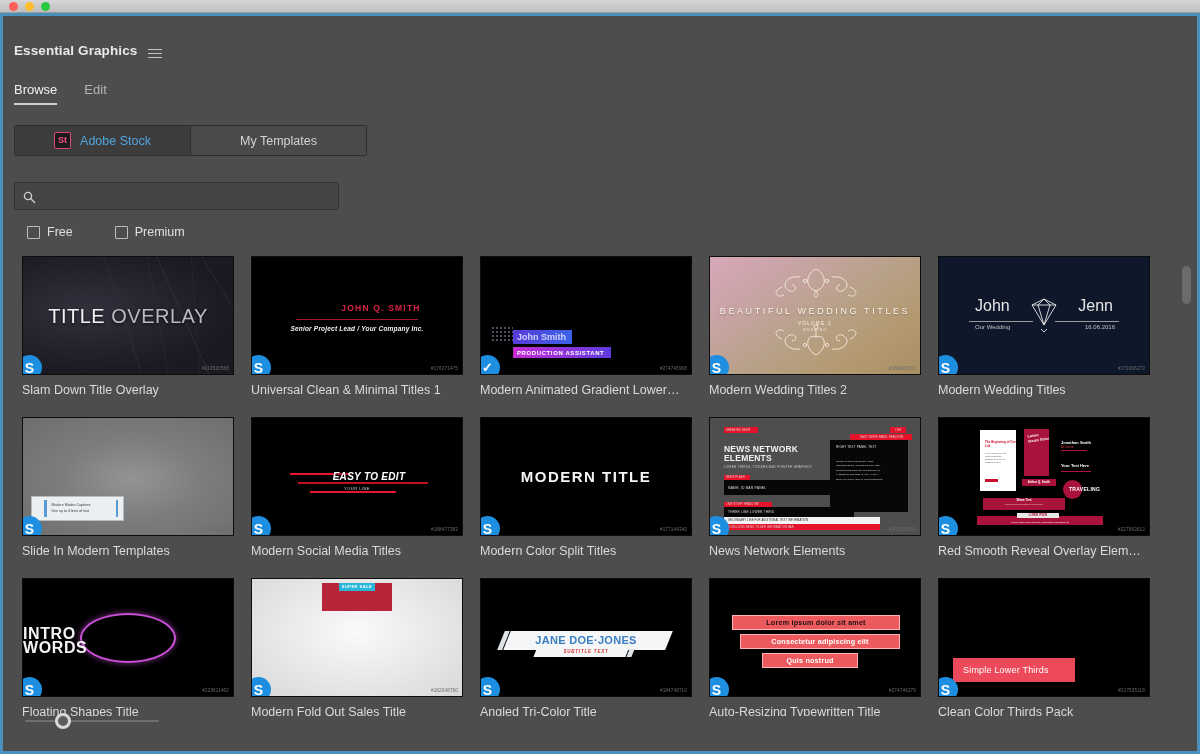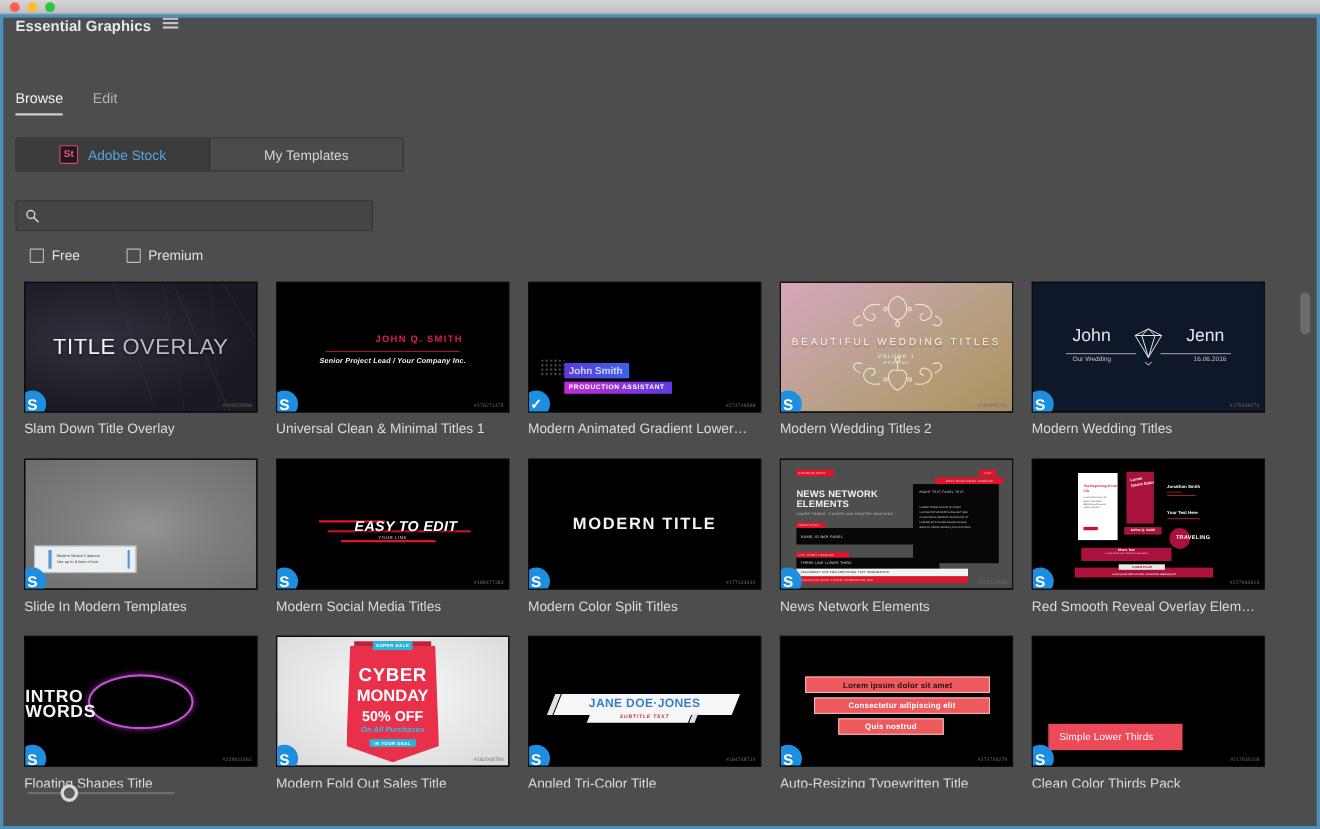--- a/index.html
+++ b/index.html
@@ -38,21 +38,21 @@
     position: relative;
     width: 100%; height: 100%;
     background: #4d4d4d;
     overflow: hidden;
   }
 
   
   .panel-header {
     position: absolute; left: 0; top: 0;
     width: 100%; height: 42px;
-    display: flex; align-items: flex-start;
+    display: flex; align-items: flex-end;
     padding-left: 11px; gap: 11px;
   }
   .panel-title {
     font-size: 13.5px; color: #e8e8e8; font-weight: 700;
     letter-spacing: 0.1px;
   }
   .hamburger-icon {
     display: inline-flex; flex-direction: column; justify-content: center;
     gap: 2.5px; width: 14px; cursor: pointer;
   }
@@ -267,21 +267,21 @@
   .art-slide .cap .lines { margin-left: 5px; }
   .art-slide .cap .lines div { font-size: 3.6px; color: #3a3a3a; line-height: 5.5px; }
 
   
   .art-social { background: #000; }
   .art-social .r1 { position: absolute; left: 38px; top: 55px; width: 60px; height: 2px; background: #e8132c; }
   .art-social .r2 { position: absolute; left: 46px; top: 64px; width: 130px; height: 2px; background: #c4101f; }
   .art-social .r3 { position: absolute; left: 58px; top: 73px; width: 86px; height: 1.5px; background: #e8132c; }
   .art-social .t {
     position: absolute; left: 0; right: 0; top: 53px; text-align: center;
-    font-size: 13px; font-weight: 700; font-style: italic; color: #fff;
+    font-size: 10px; font-weight: 700; font-style: italic; color: #fff;
     letter-spacing: .3px; text-shadow: 1px 1px 2px #000; padding-left: 24px;
   }
   .art-social .s {
     position: absolute; left: 0; right: 0; top: 68px; text-align: center;
     font-size: 4px; color: #d8d8d8; letter-spacing: .5px;
   }
 
   
   .art-split { background: #000; }
   .art-split .t {
@@ -722,27 +722,20 @@
               <div class="badge">S</div>
               <div class="stock-id">#229611462</div>
             </div>
             <div class="card-label">Floating Shapes Title</div>
           </div>
 
           <div class="card">
             <div class="thumb">
               <div class="art art-cyber">
                 <div class="shield-back"></div>
-                <div class="shield">
-                  <div class="l1">CYBER</div>
-                  <div class="l2">MONDAY</div>
-                  <div class="l3">50% OFF</div>
-                  <div class="l4">On All Purchases</div>
-                  <div class="l5">IN YOUR DEAL</div>
-                </div>
                 <div class="supersale">SUPER SALE</div>
               </div>
               <div class="badge">S</div>
               <div class="stock-id">#182048790</div>
             </div>
             <div class="card-label">Modern Fold Out Sales Title</div>
           </div>
 
           <div class="card">
             <div class="thumb">

